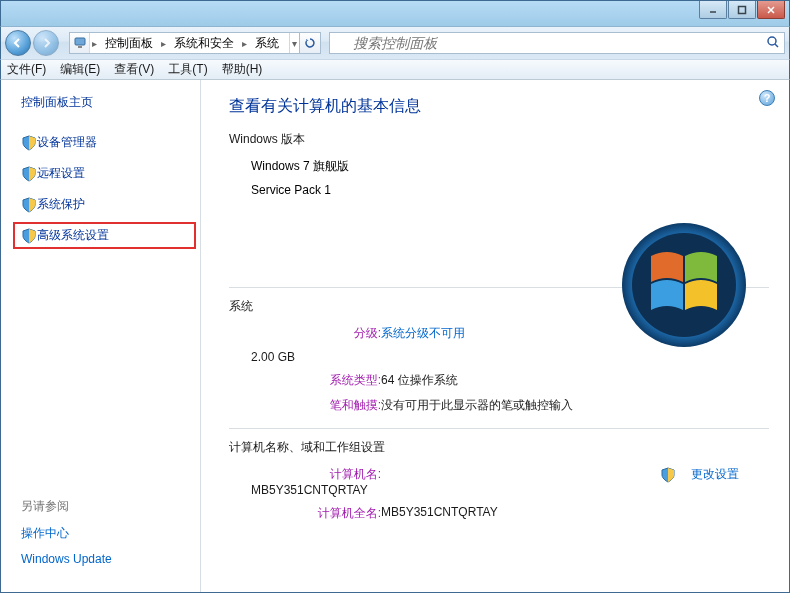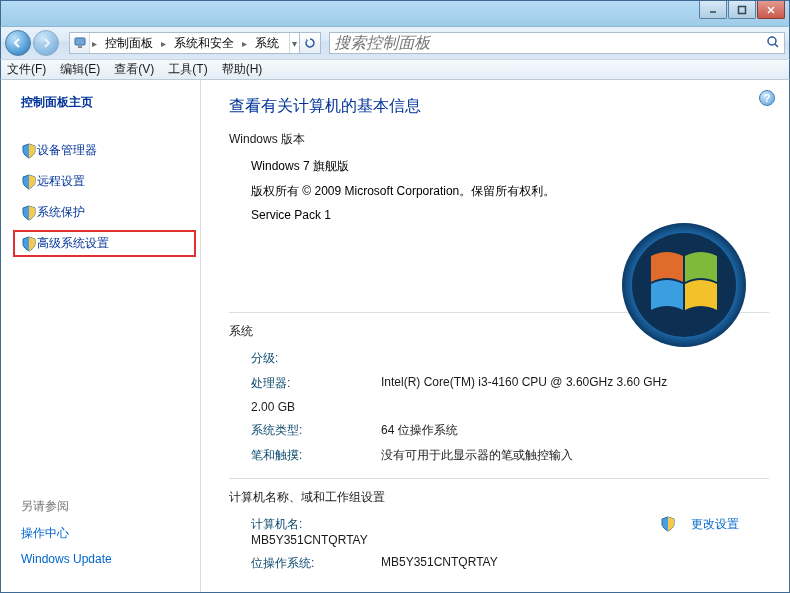--- a/index.html
+++ b/index.html
@@ -14,52 +14,52 @@
 
 .navbar { height: 33px; background: linear-gradient(to bottom,#eaf3fb 0%, #dce9f5 45%, #cfe0ef 46%, #dbe9f5 100%); display:flex; align-items:center; padding: 0 4px; border: 1px solid #3e6a92; border-top:1px solid #8fb4d0; border-bottom: none;}
 .navbtn { width: 26px; height: 26px; border-radius: 50%; background: radial-gradient(circle at 35% 30%, #bfe1fb, #56a0d9 60%, #2b6ca3); border: 1px solid #4b7aa3; display:flex; align-items:center; justify-content:center; color:#fff; margin-right:2px;}
 .navbtn.fwd { opacity: .55; }
 .breadcrumb { flex: 0 0 auto; height: 22px; margin-left:8px; display:flex; align-items:center; border:1px solid #a9bdd1; background:#fff; }
 .bcicon { width:20px; height:20px; display:flex; align-items:center; justify-content:center; background:linear-gradient(#fefefe,#e7eef5); border-right:1px solid #d4dde6;}
 .bcseg { padding: 0 6px; height:100%; display:flex; align-items:center; }
 .bcseg.sep { padding:0 2px; color:#666; font-size:10px;}
 .bcrefresh { width:22px; height:22px; margin-left:-1px; border:1px solid #a9bdd1; background:linear-gradient(#fefefe,#e7eef5); display:flex; align-items:center; justify-content:center;}
 .searchbox { flex:1; height:22px; margin-left:8px; border:1px solid #a9bdd1; background:#fff; display:flex; align-items:center; padding: 0 4px;}
-.searchbox input { flex:1; border:none; outline:none; font-style:italic; color:#777; font-size:16px;}
+.searchbox input { flex:1; border:none; outline:none; font-style:italic; color:#777; font-size:14px;margin-left:19px;}
 .searchbox .sicon { color:#2a5aa0; }
 
 
 .menubar { height: 21px; background: linear-gradient(to bottom,#f6fafd,#e3edf6); display:flex; align-items:center; padding: 0 6px; gap: 14px; border:1px solid #3e6a92; border-top:1px solid #c9d8e6; border-bottom: 1px solid #bccad6;}
 .menuitem { color:#1a1a1a; cursor:default;}
 
 
 .body { display:flex; height: calc(593px - 26px - 33px - 21px); border:1px solid #3e6a92; border-top:none;}
 .sidebar { width: 200px; background:#fff; border-right: 1px solid #d6dde3; padding: 14px 0 0 0; display:flex; flex-direction:column;}
 .sidebar-top { padding: 0 12px 0 20px; }
-.side-home { color:#003399; margin-bottom: 30px; display:block;font-weight:bold;}
+.side-home { color:#003399; margin-bottom: 22px; display:block;}
 .side-link { display:flex; align-items:center; gap:0; color:#003399; margin-bottom: 12px; padding: 1px 0;}
 .side-link.highlight { outline: 2px solid #e03030; outline-offset: 2px; padding: 1px 4px; margin-left:-4px; margin-right:-4px;}
 .shield { width:16px; height:16px; flex-shrink:0;}
 .sidebar-bottom { margin-top:auto; padding: 12px 12px 16px 20px;}
 .sidebar-bottom .lbl { color:#777; margin-bottom:10px;}
 .sidebar-bottom a { display:block; color:#0066cc; margin-bottom:10px;}
 
 .content { flex:1; overflow:auto; padding: 16px 20px 16px 28px; position:relative;}
 .help { position:absolute; top:10px; right:14px; width:16px; height:16px; border-radius:50%; background: radial-gradient(circle at 35% 30%, #cfe7fb, #5aa1d9); color:#fff; font-weight:bold; font-size:11px; display:flex; align-items:center; justify-content:center; border:1px solid #3b7db5;}
 h1 { font-size: 16px; color:#003399; font-weight:400; margin-bottom: 14px;}
 .section-h { color:#1a1a1a; margin-bottom: 10px;}
 .indent { padding-left: 22px; }
 .line { margin-bottom: 8px; }
 .sep-line { border:none; border-top:1px solid #d9dee3; margin: 14px 0 10px 0;}
 .kv { display:flex; margin-bottom: 8px; padding-left: 22px;}
-.kv .k { width: 130px; color:#0c4a6e;}
+.kv .k { width: 130px; color:#a21caf;text-align:right;}
 .kv .v { flex:1; color:#1a1a1a;}
 .kv .v.link { color:#0066cc;}
 .winlogo { position:absolute; right: 40px; top: 140px; width:130px; height:130px;}
-.changelink { display:flex; align-items:flex-start; gap:15px; color:#0066cc; position:absolute; right: 30px;}
+.changelink { display:flex; align-items:center; gap:15px; color:#0066cc; position:absolute; right: 30px;}
 .row-rel { position:relative;flex-direction:column; }
 </style>
 </head>
 <body>
 
 <div class="titlebar">
   <div class="titlebtn">
     <svg width="10" height="10">
         <line x1="2" y1="7" x2="8" y2="7" stroke="currentColor" stroke-width="1.5"></line>
       </svg>
@@ -170,21 +170,20 @@
     </div>
   </div>
 
   <div class="content">
     <div class="help">?</div>
     <h1>查看有关计算机的基本信息</h1>
 
     <div class="section-h">Windows 版本</div>
     <div class="indent">
       <div class="line">Windows 7 旗舰版</div>
-      <div class="line">版权所有 © 2009 Microsoft Corporation。保留所有权利。</div>
       <div class="line">Service Pack 1</div>
     </div>
 
     <svg class="winlogo" viewBox="0 0 130 130">
       <defs>
         <radialGradient id="ring" cx="50%" cy="50%" r="50%">
             <stop offset="80%" stop-color="#1f6fb2"></stop>
             <stop offset="100%" stop-color="#0c3a66"></stop>
           </radialGradient>
       </defs>
@@ -196,24 +195,21 @@
         <path d="M2 34 Q18 26 34 34 L34 60 Q18 52 2 60 Z" fill="#3a9ee0"></path>
         <path d="M36 34 Q52 26 68 34 L68 60 Q52 52 36 60 Z" fill="#f3c22b"></path>
       </g>
     </svg>
 
     <hr class="sep-line" style="margin-top:90px;">
 
     <div class="section-h">系统</div>
     <div class="kv">
         <div class="k">分级:</div>
-      </div>
-    <div class="kv">
-        <div class="k">处理器:</div>
-        <div class="v">Intel(R) Core(TM) i3-4160 CPU @ 3.60GHz   3.60 GHz</div>
+        <div class="v link">系统分级不可用</div>
       </div>
     <div class="kv">
         <div class="v">2.00 GB</div>
       </div>
     <div class="kv">
         <div class="k">系统类型:</div>
         <div class="v">64 位操作系统</div>
       </div>
     <div class="kv">
         <div class="k">笔和触摸:</div>
@@ -228,20 +224,20 @@
       <div class="v">MB5Y351CNTQRTAY</div>
       <a class="changelink">
         <svg class="shield" viewBox="0 0 16 16" width="16" height="16">
             <path d="M8 1 L14 3 V8 C14 12 8 15 8 15 C8 15 2 12 2 8 V3 Z" fill="#4a9ee0" stroke="#2a6aa0"></path>
             <path d="M8 1 L14 3 V8 C14 12 8 15 8 15 V1 Z" fill="#f7c94b"></path>
           </svg>
         <span>更改设置</span>
       </a>
     </div>
     <div class="kv">
-        <div class="k">位操作系统:</div>
+        <div class="k">计算机全名:</div>
         <div class="v">MB5Y351CNTQRTAY</div>
       </div>
     <div class="kv">
         <div class="v"></div>
       </div>
   </div>
 </div>
 
 </body></html>

